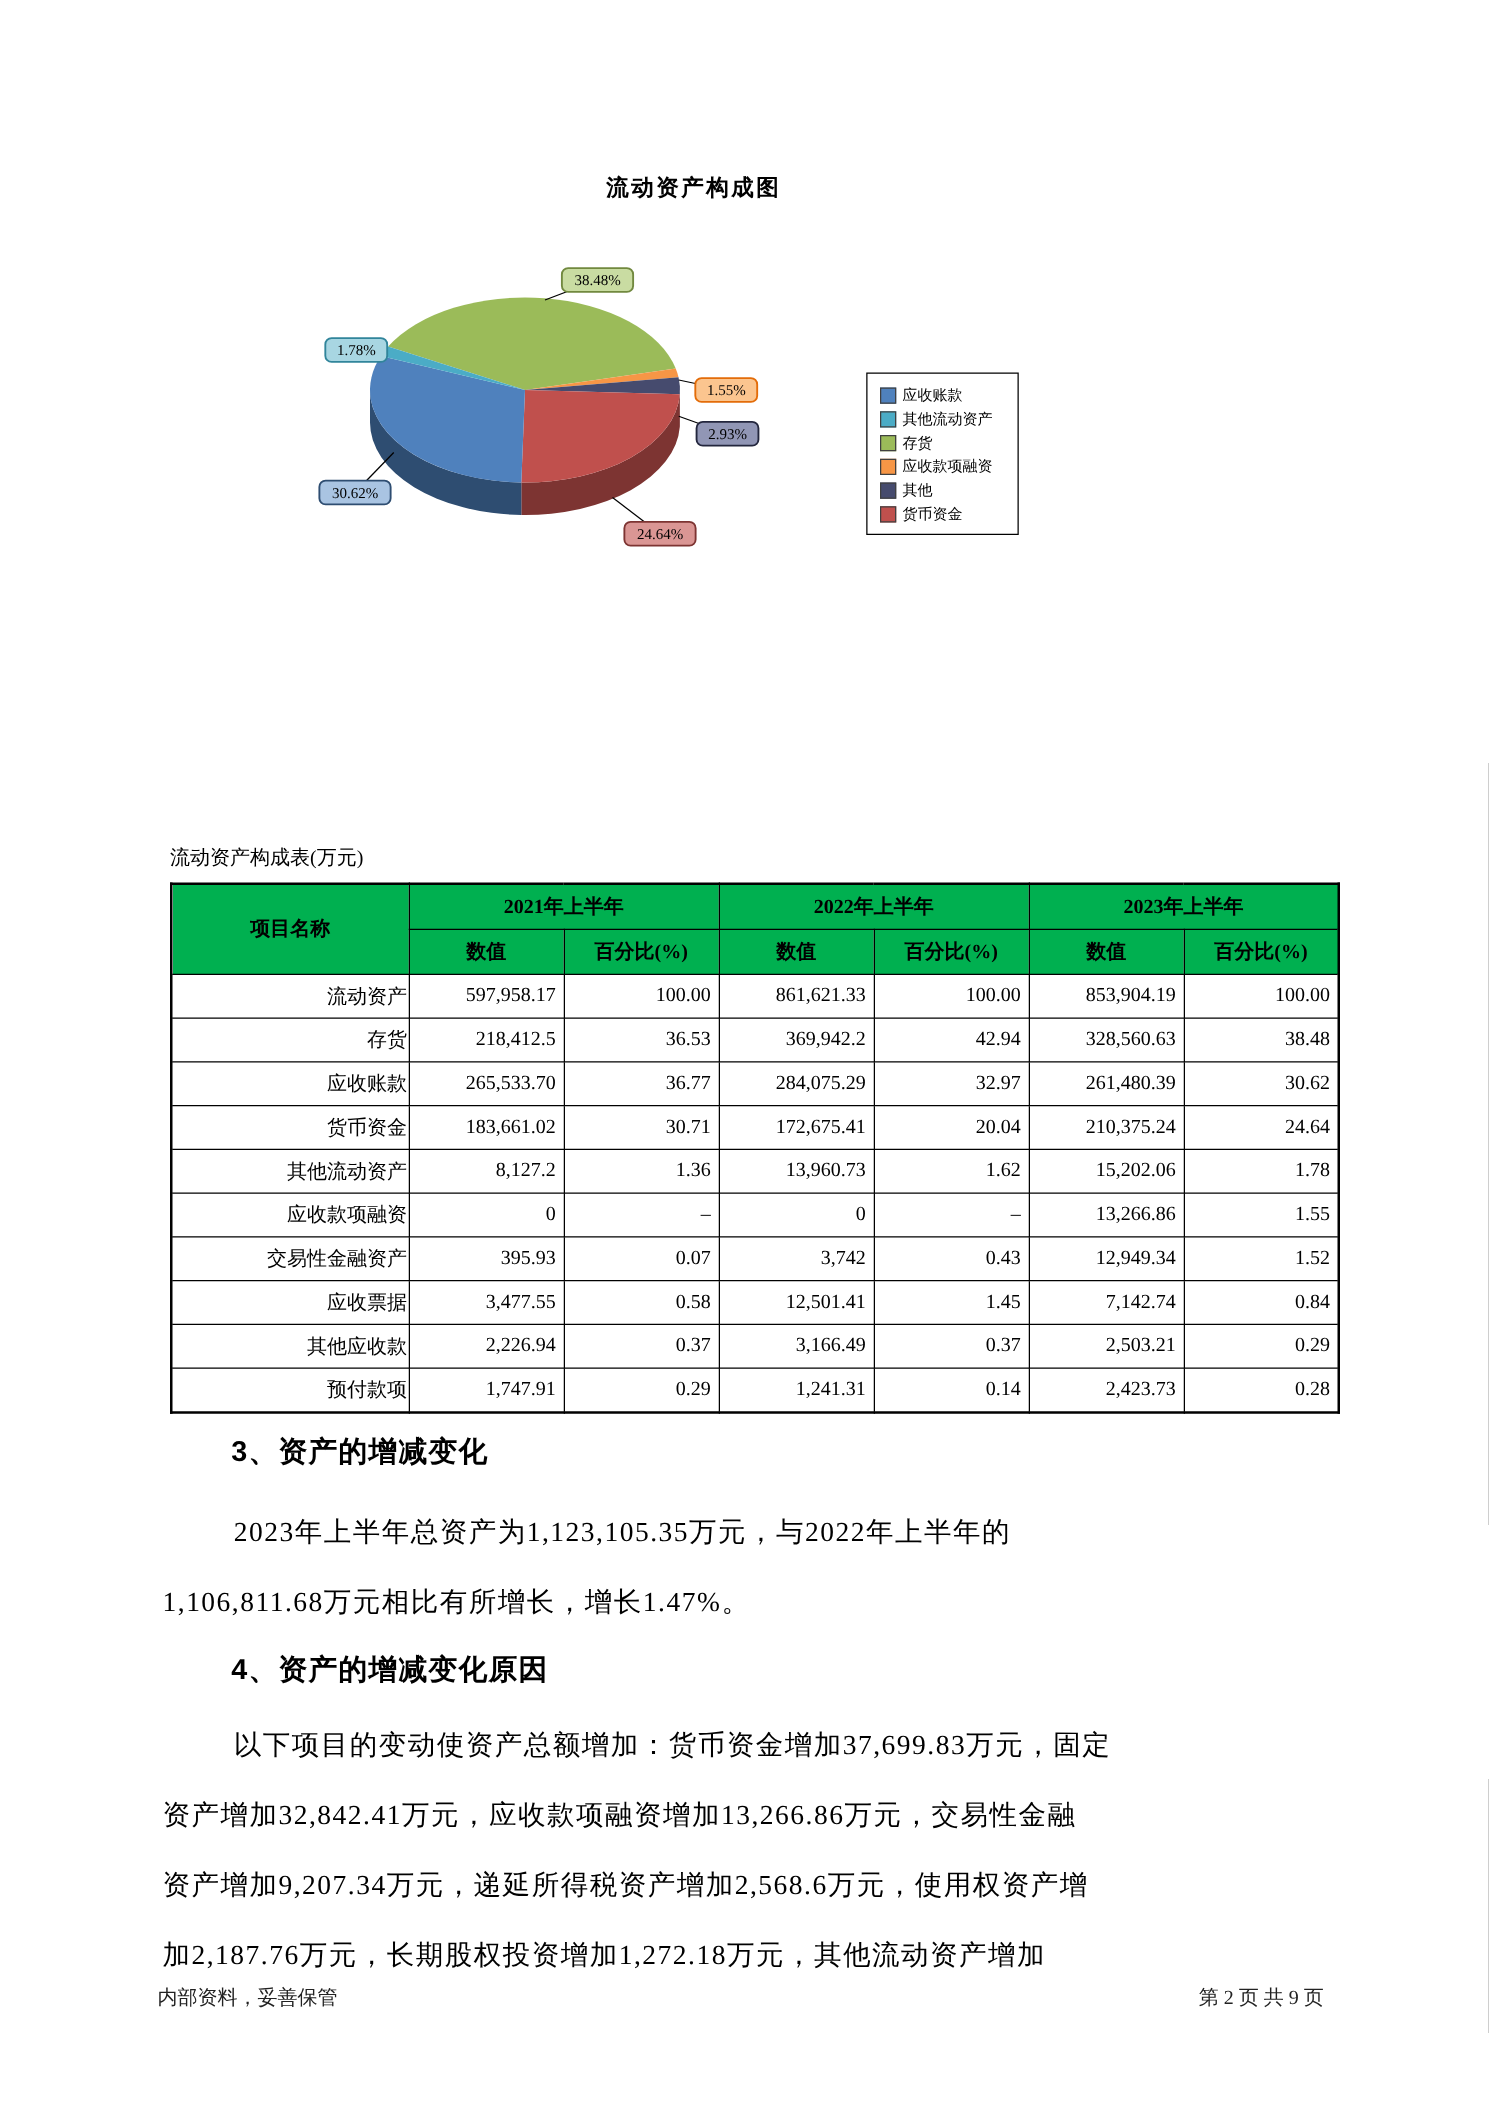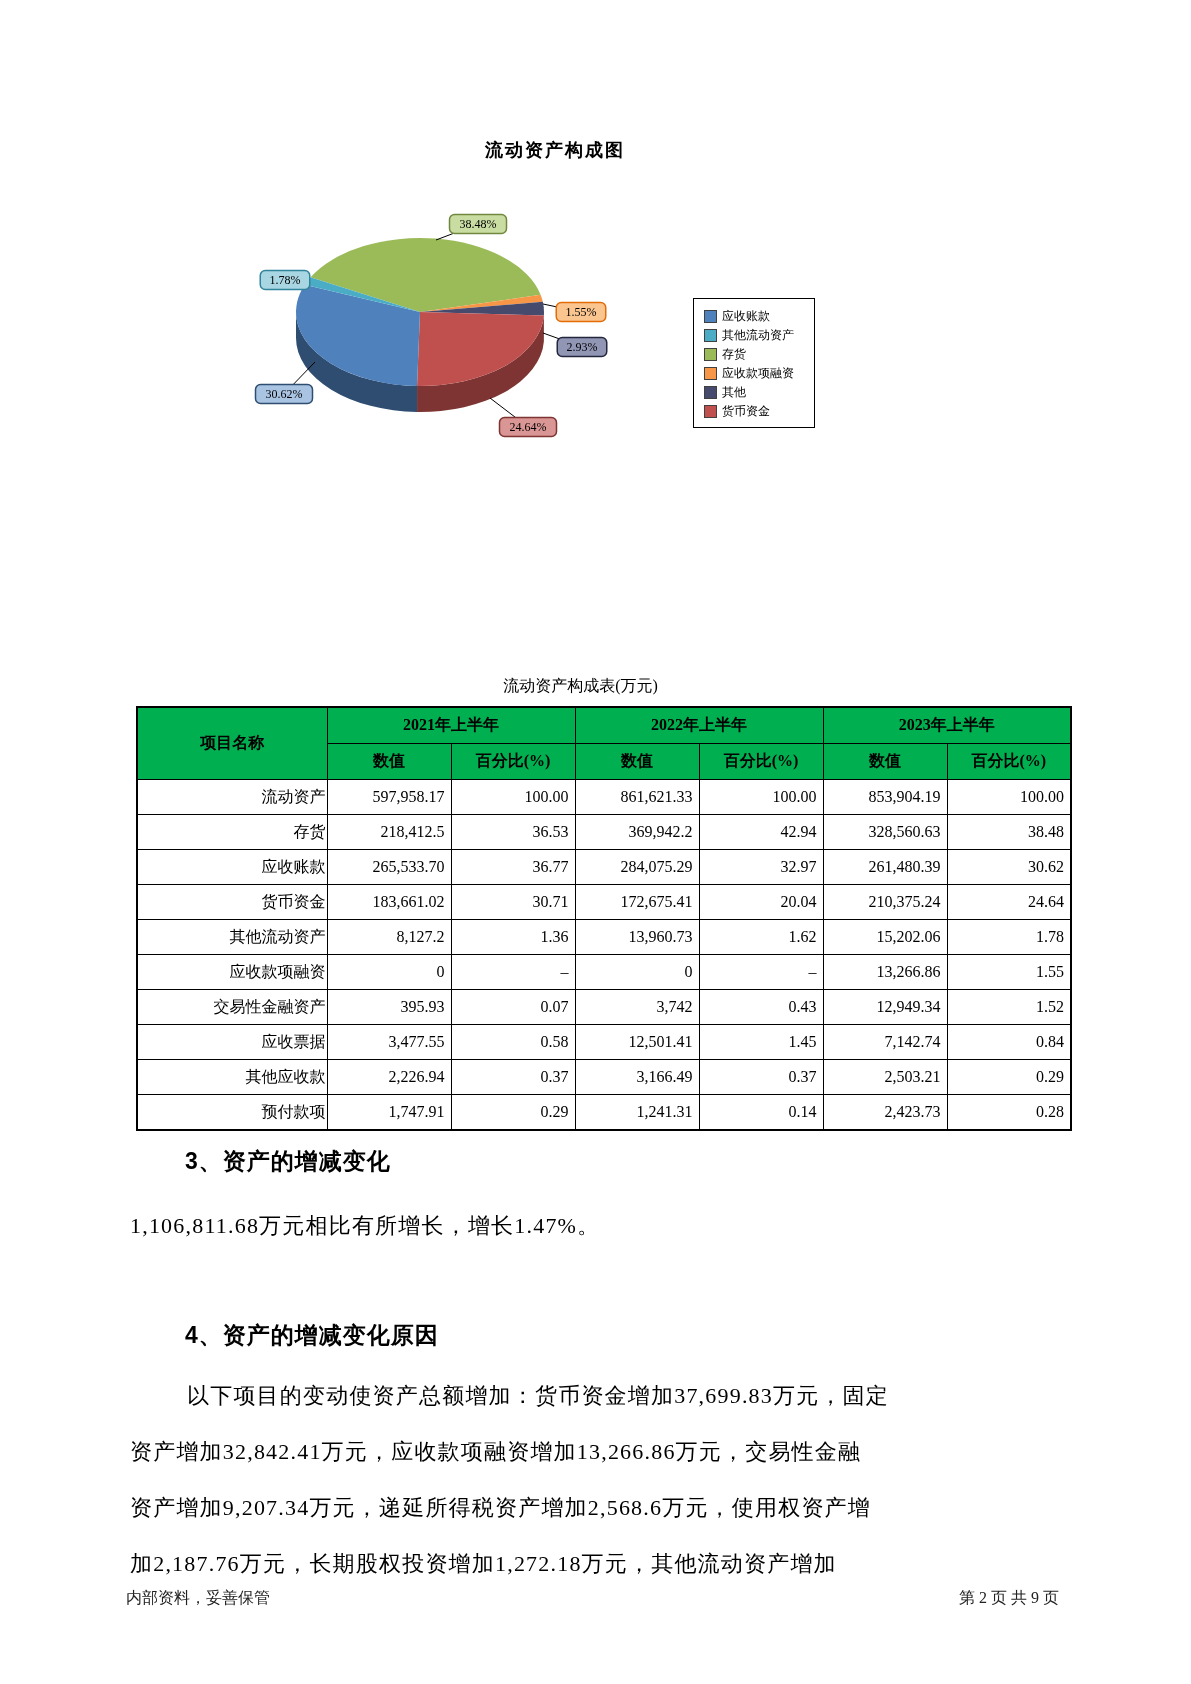--- a/index.html
+++ b/index.html
@@ -8,21 +8,21 @@
   
   .chart-block{position:absolute;left:130px;top:130px;width:933px;height:345px;}
   .chart-title{position:absolute;left:0;top:8px;width:850px;text-align:center;
                font-family:"Liberation Sans",sans-serif;font-weight:bold;font-size:18px;letter-spacing:2px;}
   .pie-svg{position:absolute;left:0;top:0;}
   .legend{position:absolute;left:563px;top:168px;width:104px;border:1px solid #000;background:#fff;
           padding:8px 6px 6px 10px;font-size:12px;line-height:19px;}
   .legend-item{display:flex;align-items:center;white-space:nowrap;}
   .legend-swatch{display:inline-block;width:11px;height:11px;border:1px solid #404040;margin-right:5px;flex:0 0 auto;}
   
-  .table-title{position:absolute;left:114px;top:676px;width:933px;text-align:center;font-size:16px;}
+  .table-title{position:absolute;left:136px;top:676px;width:933px;text-align:left;font-size:16px;}
   .data-table{position:absolute;left:136px;top:706px;border-collapse:collapse;table-layout:fixed;width:934px;
               font-size:16px;}
   .data-table th,.data-table td{border:1px solid #000;overflow:hidden;}
   .data-table{border:2px solid #000;}
   .data-table thead th{background:#00B050;font-weight:bold;height:33px;text-align:center;}
   .data-table td{height:32px;}
   .cell-name{text-align:right;padding-left:10px;}
   .cell-num{text-align:right;padding-right:6px;}
   
   .sec-heading{position:absolute;left:185px;font-family:"Liberation Sans",sans-serif;font-weight:bold;
@@ -214,20 +214,21 @@
           <td class="cell-num">1,241.31</td>
           <td class="cell-num">0.14</td>
           <td class="cell-num">2,423.73</td>
           <td class="cell-num">0.28</td>
         </tr>
       </tbody>
   </table>
 
   <div class="sec-heading" style="top:1146px">3、资产的增减变化</div>
   <div class="para" style="top:1198px">
+      <div class="pline indent">2023年上半年总资产为1,123,105.35万元，与2022年上半年的</div>
       <div class="pline">1,106,811.68万元相比有所增长，增长1.47%。</div>
     </div>
 
   <div class="sec-heading" style="top:1320px">4、资产的增减变化原因</div>
   <div class="para" style="top:1368px">
       <div class="pline indent">以下项目的变动使资产总额增加：货币资金增加37,699.83万元，固定</div>
       <div class="pline">资产增加32,842.41万元，应收款项融资增加13,266.86万元，交易性金融</div>
       <div class="pline">资产增加9,207.34万元，递延所得税资产增加2,568.6万元，使用权资产增</div>
       <div class="pline">加2,187.76万元，长期股权投资增加1,272.18万元，其他流动资产增加</div>
     </div>

